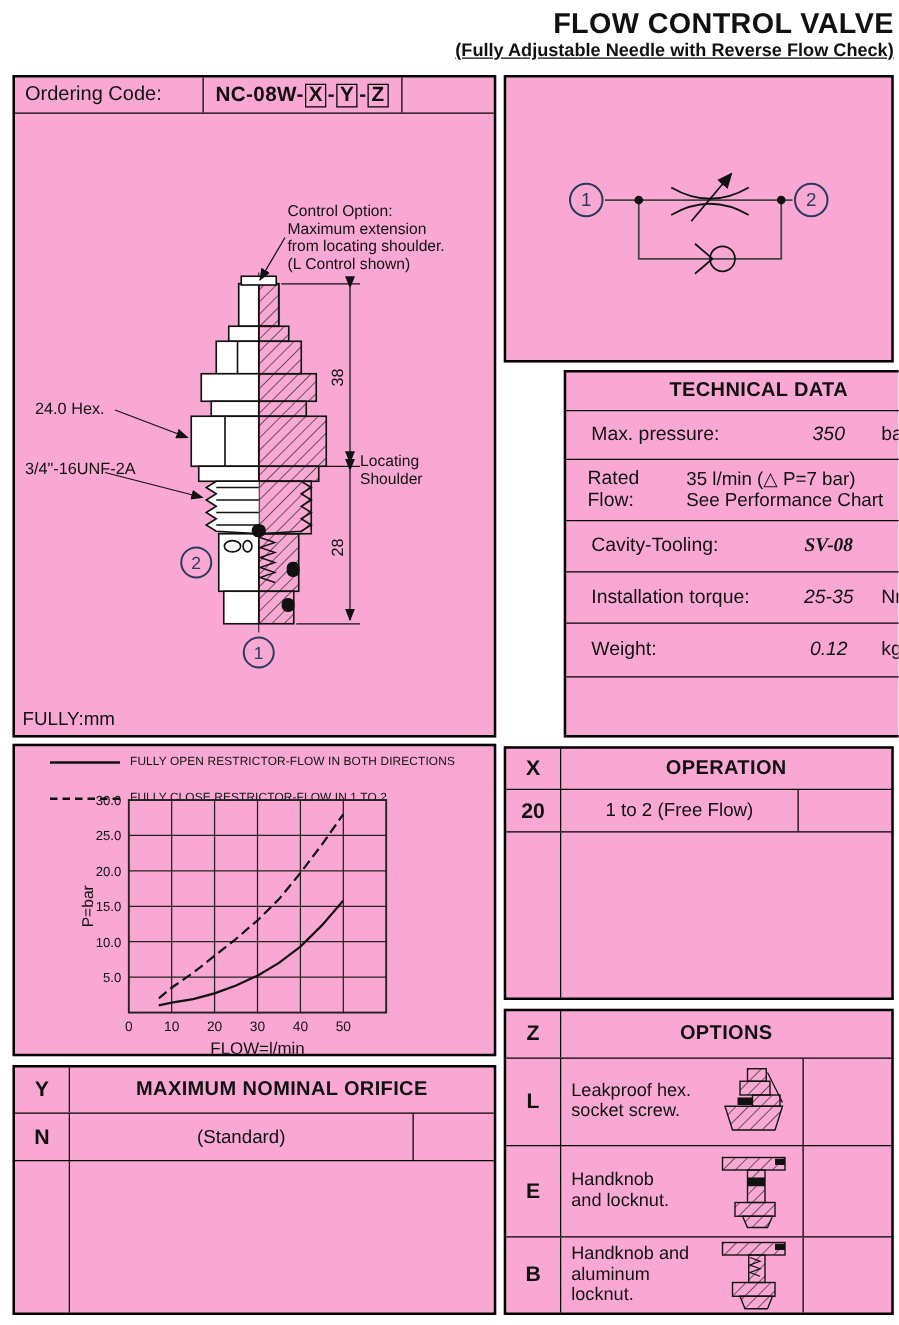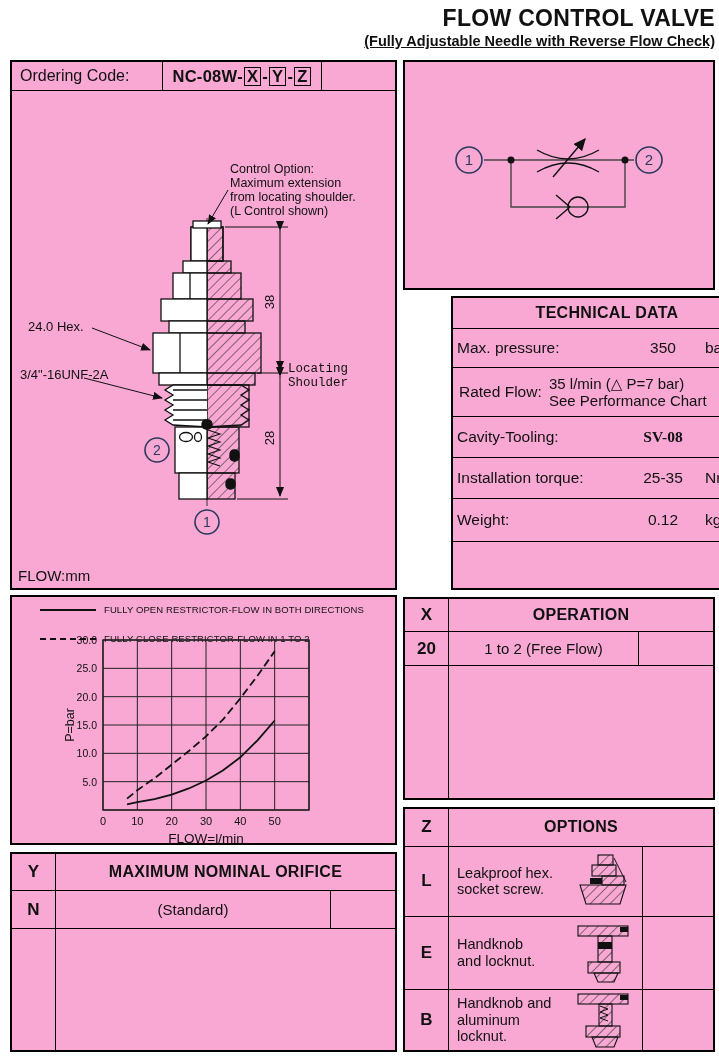--- a/index.html
+++ b/index.html
@@ -14,26 +14,26 @@
   #ord-row{position:absolute;left:0;top:0;width:100%;height:28px;border-bottom:1.5px solid #000;display:flex;align-items:center;}
   #ord-label{width:150px;padding-left:8px;font-size:16px;box-sizing:border-box;}
   #ord-code{width:158px;border-left:1.5px solid #000;border-right:1.5px solid #000;height:100%;display:flex;align-items:center;justify-content:center;font-size:16.5px;font-weight:700;letter-spacing:.3px;}
   .code-box{border:1.6px solid #000;padding:0 2px;margin:0 1px;line-height:17px;display:inline-block;}
   
   .ann{position:absolute;font-size:12.5px;line-height:1.12;}
   #unit-label{position:absolute;left:6px;bottom:4px;font-size:15px;}
   
   #tech-title{height:30px;border-bottom:1.6px solid #000;display:flex;align-items:center;justify-content:center;font-size:16px;font-weight:700;letter-spacing:.3px;}
   .tech-row{display:grid;grid-template-columns:168px 1fr 56px;align-items:center;border-bottom:1.4px solid #000;font-size:15.5px;}
-  .tech-row .lbl{padding-left:4px;}
-  .tech-row .val{text-align:center;}
+  .tech-row .lbl{padding-left:20px;}
+  .tech-row .val{text-align:center;font-style:italic;}
   .tech-row .unit{text-align:left;}
   .serif{font-family:"Liberation Serif","DejaVu Serif",serif;}
   #tech-flow{display:grid;grid-template-columns:96px 1fr;align-items:center;border-bottom:1.4px solid #000;font-size:15.5px;}
-  #tech-flow .lbl{padding-left:6px;}
+  #tech-flow .lbl{padding-left:17px;}
   #tech-flow .v2{font-size:15px;line-height:1.15;}
   
   .legend-row{position:absolute;left:28px;display:flex;align-items:center;font-size:9.5px;letter-spacing:.1px;}
   .legend-sample{width:56px;margin-right:8px;border-top:2px solid #111;height:0;}
   .legend-sample.dashed{border-top:2px dashed #111;}
   
   .ktable-head{display:flex;border-bottom:1.6px solid #000;}
   .kcell{display:flex;align-items:center;justify-content:center;box-sizing:border-box;}
   .kkey{width:44px;font-weight:700;font-size:17px;border-right:1.6px solid #000;}
   .ktitle{flex:1;font-weight:700;font-size:16px;letter-spacing:.3px;}
@@ -146,23 +146,23 @@
       <text x="145" y="365" font-size="14" fill="#2b3a5c" text-anchor="middle">2</text>
       <text x="195" y="437" font-size="14" fill="#2b3a5c" text-anchor="middle">1</text>
     </svg>
 
     <div class="ann pre" style="left:218px;top:100px;width:170px;">Control Option:
 Maximum extension
 from locating shoulder.
 (L Control shown)</div>
     <div class="ann" style="left:16px;top:258px;font-size:13px;">24.0 Hex.</div>
     <div class="ann" style="left:8px;top:306px;font-size:13px;">3/4"-16UNF-2A</div>
-    <div class="ann pre" style="left:276px;top:300px;font-size:12.5px;font-family:Liberation Mono, monospace;">Locating
+    <div class="ann pre" style="left:276px;top:300px;font-size:12.5px;">Locating
 Shoulder</div>
-    <div id="unit-label">FLOW:mm</div>
+    <div id="unit-label">FULLY:mm</div>
   </div>
 
   <div class="box" style="left:403px;top:60px;width:312px;height:230px;">
     <svg width="308" height="226" viewBox="0 0 308 226">
       <defs>
         <marker id="arr2" markerWidth="9" markerHeight="8" refX="8" refY="4" orient="auto">
           <path d="M0,0 L9,4 L0,8 z" fill="#111"></path>
         </marker>
       </defs>
       <g stroke="#444" stroke-width="1.4" fill="none">

